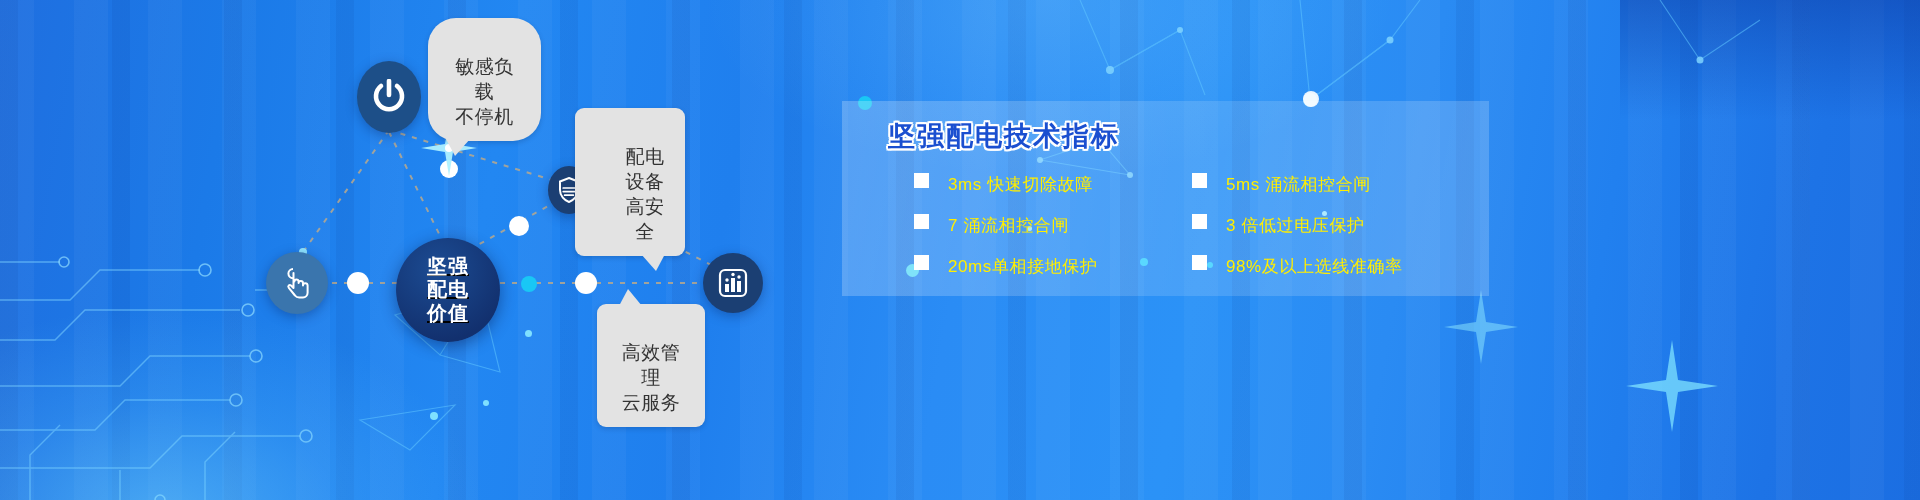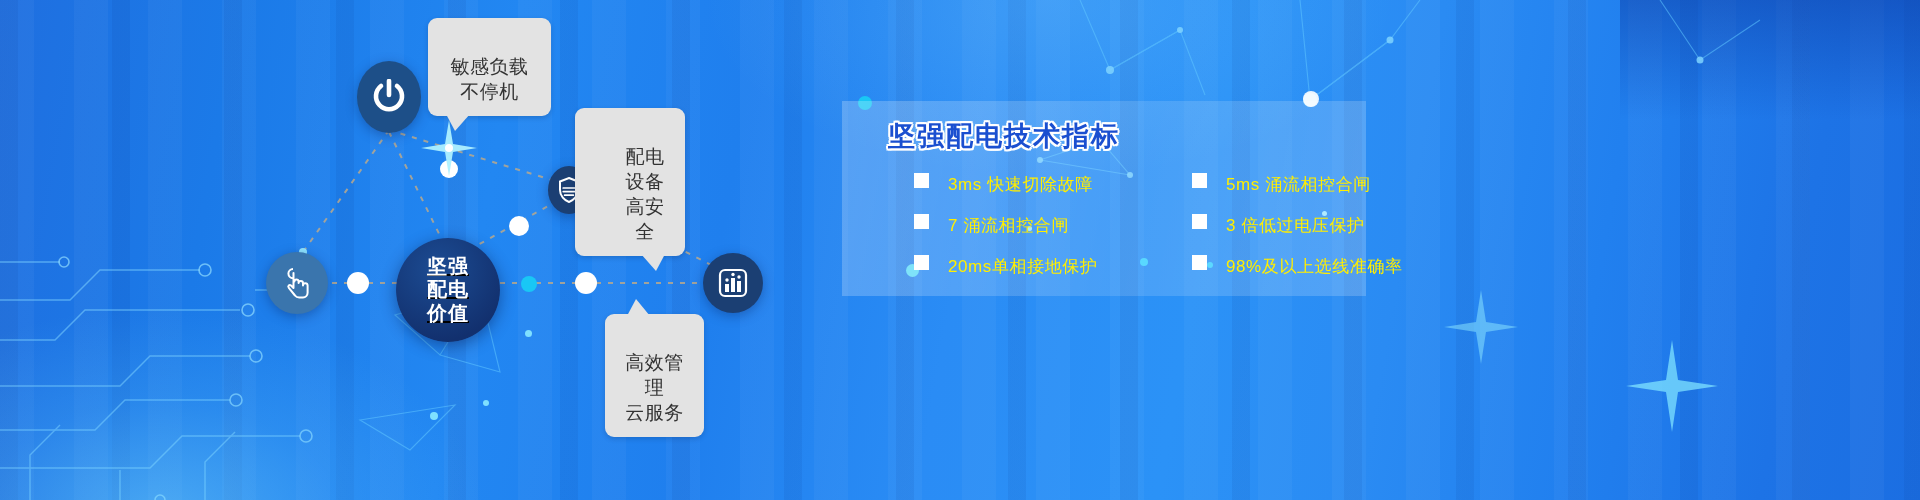--- a/index.html
+++ b/index.html
@@ -119,21 +119,21 @@
   .center-circle span {
     color:#fff; font-size:20px; font-weight:bold; line-height:1.16;
     text-align:center; white-space:pre-line; letter-spacing:1px;
   }
 
   .dot { position:absolute; border-radius:50%; }
 
   
   #panel {
     position:absolute;
-    left:842px; top:101px; width:524px; height:195px;
+    left:842px; top:101px; width:647px; height:195px;
     background:linear-gradient(100deg, rgba(255,255,255,0.23), rgba(255,255,255,0.13) 55%, rgba(255,255,255,0.19));
   }
   #panel-title {
     position:absolute; left:46px; top:17px;
     font-size:27px; font-weight:bold; letter-spacing:2px;
     color:#1a4fd0;
     text-shadow:
       -1.6px -1.6px 0 #fff, 1.6px -1.6px 0 #fff,
       -1.6px  1.6px 0 #fff, 1.6px  1.6px 0 #fff,
        0 -2px 0 #fff, 0 2px 0 #fff, -2px 0 0 #fff, 2px 0 0 #fff;
@@ -289,32 +289,32 @@
       <circle cx="21" cy="9" r="1.7" fill="#ffffff"></circle>
     </svg>
   </div>
 
   <div class="center-circle" style="left:396px; top:238px;">
     <span>坚强
 配电
 价值</span>
   </div>
 
-  <div class="bubble tail-bl" style="left:428px; top:18px; width:123px;">
+  <div class="bubble tail-bl" style="left:428px; top:18px; width:113px;border-radius:28px;">
     <span>敏感负载
 不停机</span>
   </div>
 
   <div class="bubble tail-br" style="left:575px; top:108px; width:110px;padding-left:48px;">
     <span>配电设备
 高安全</span>
   </div>
 
 
-  <div class="bubble tail-tl" style="left:597px; top:314px; width:99px;margin-left:8px;">
+  <div class="bubble tail-tl" style="left:597px; top:304px; width:108px;">
     <span>高效管理
 云服务</span>
   </div>
 
   <div id="panel">
     <div id="panel-title">坚强配电技术指标</div>
 
     <div id="bullets">
       <div class="bullet">
         <span class="sq"></span>

